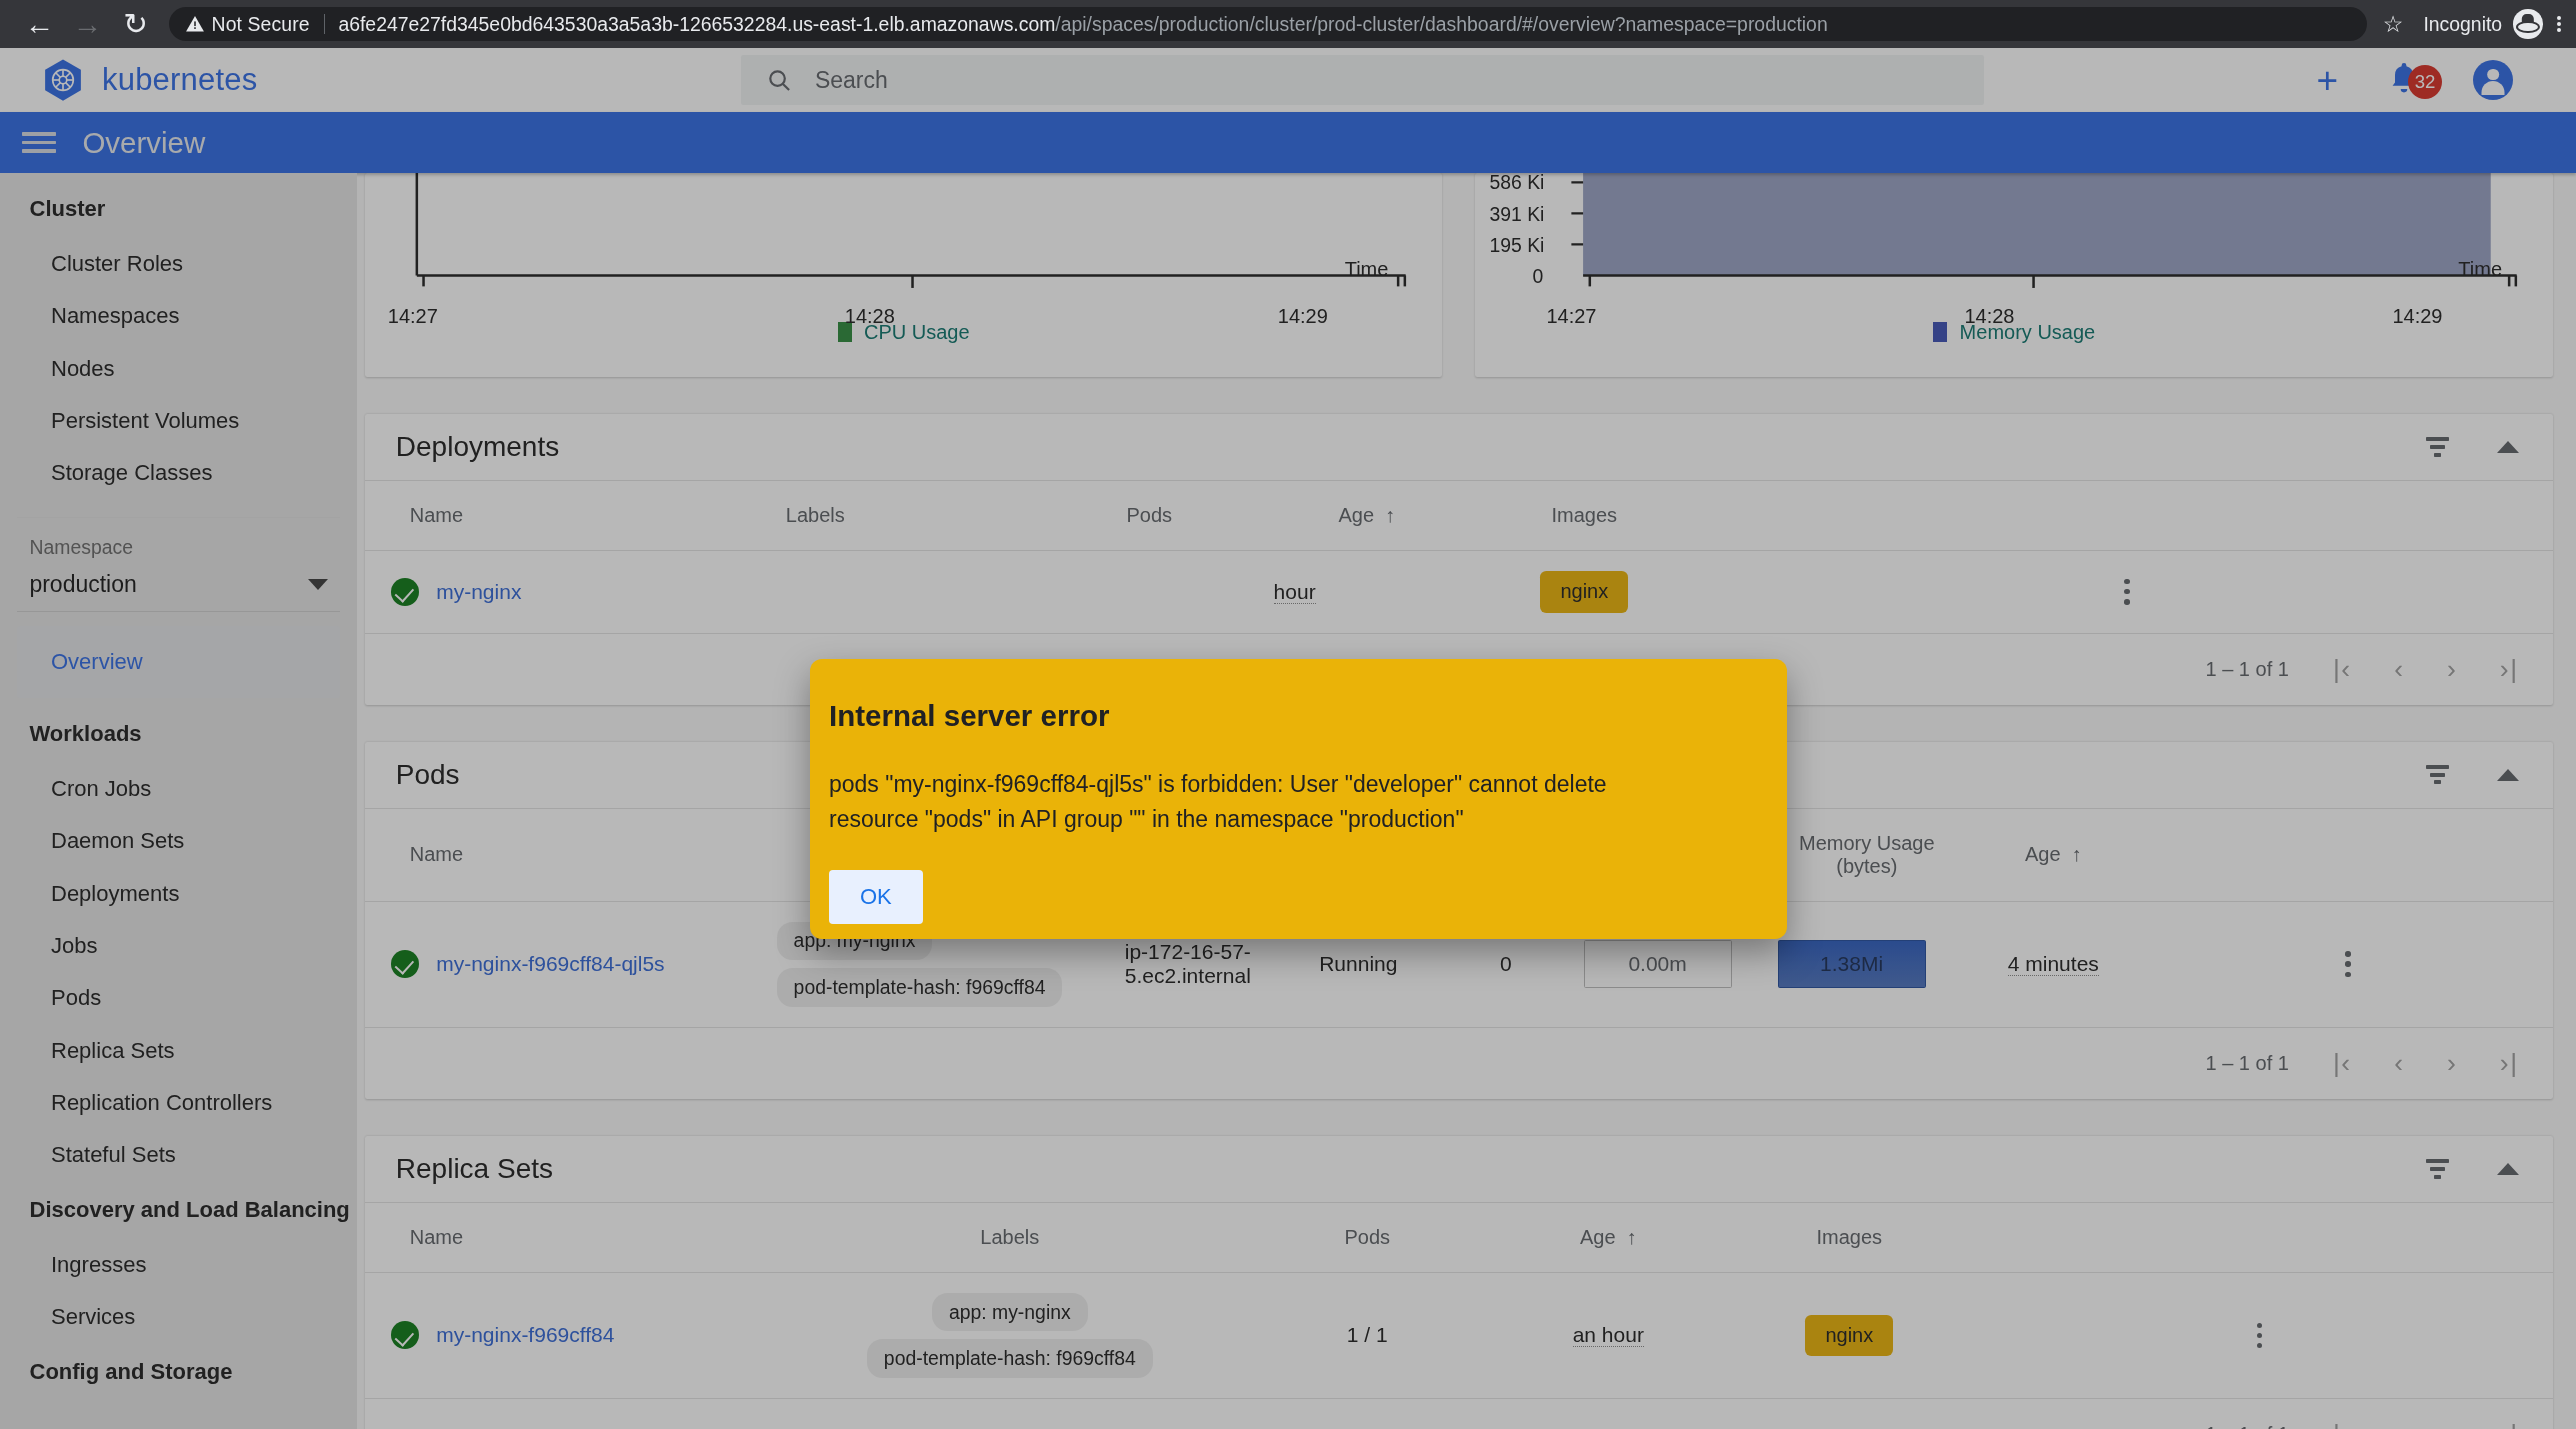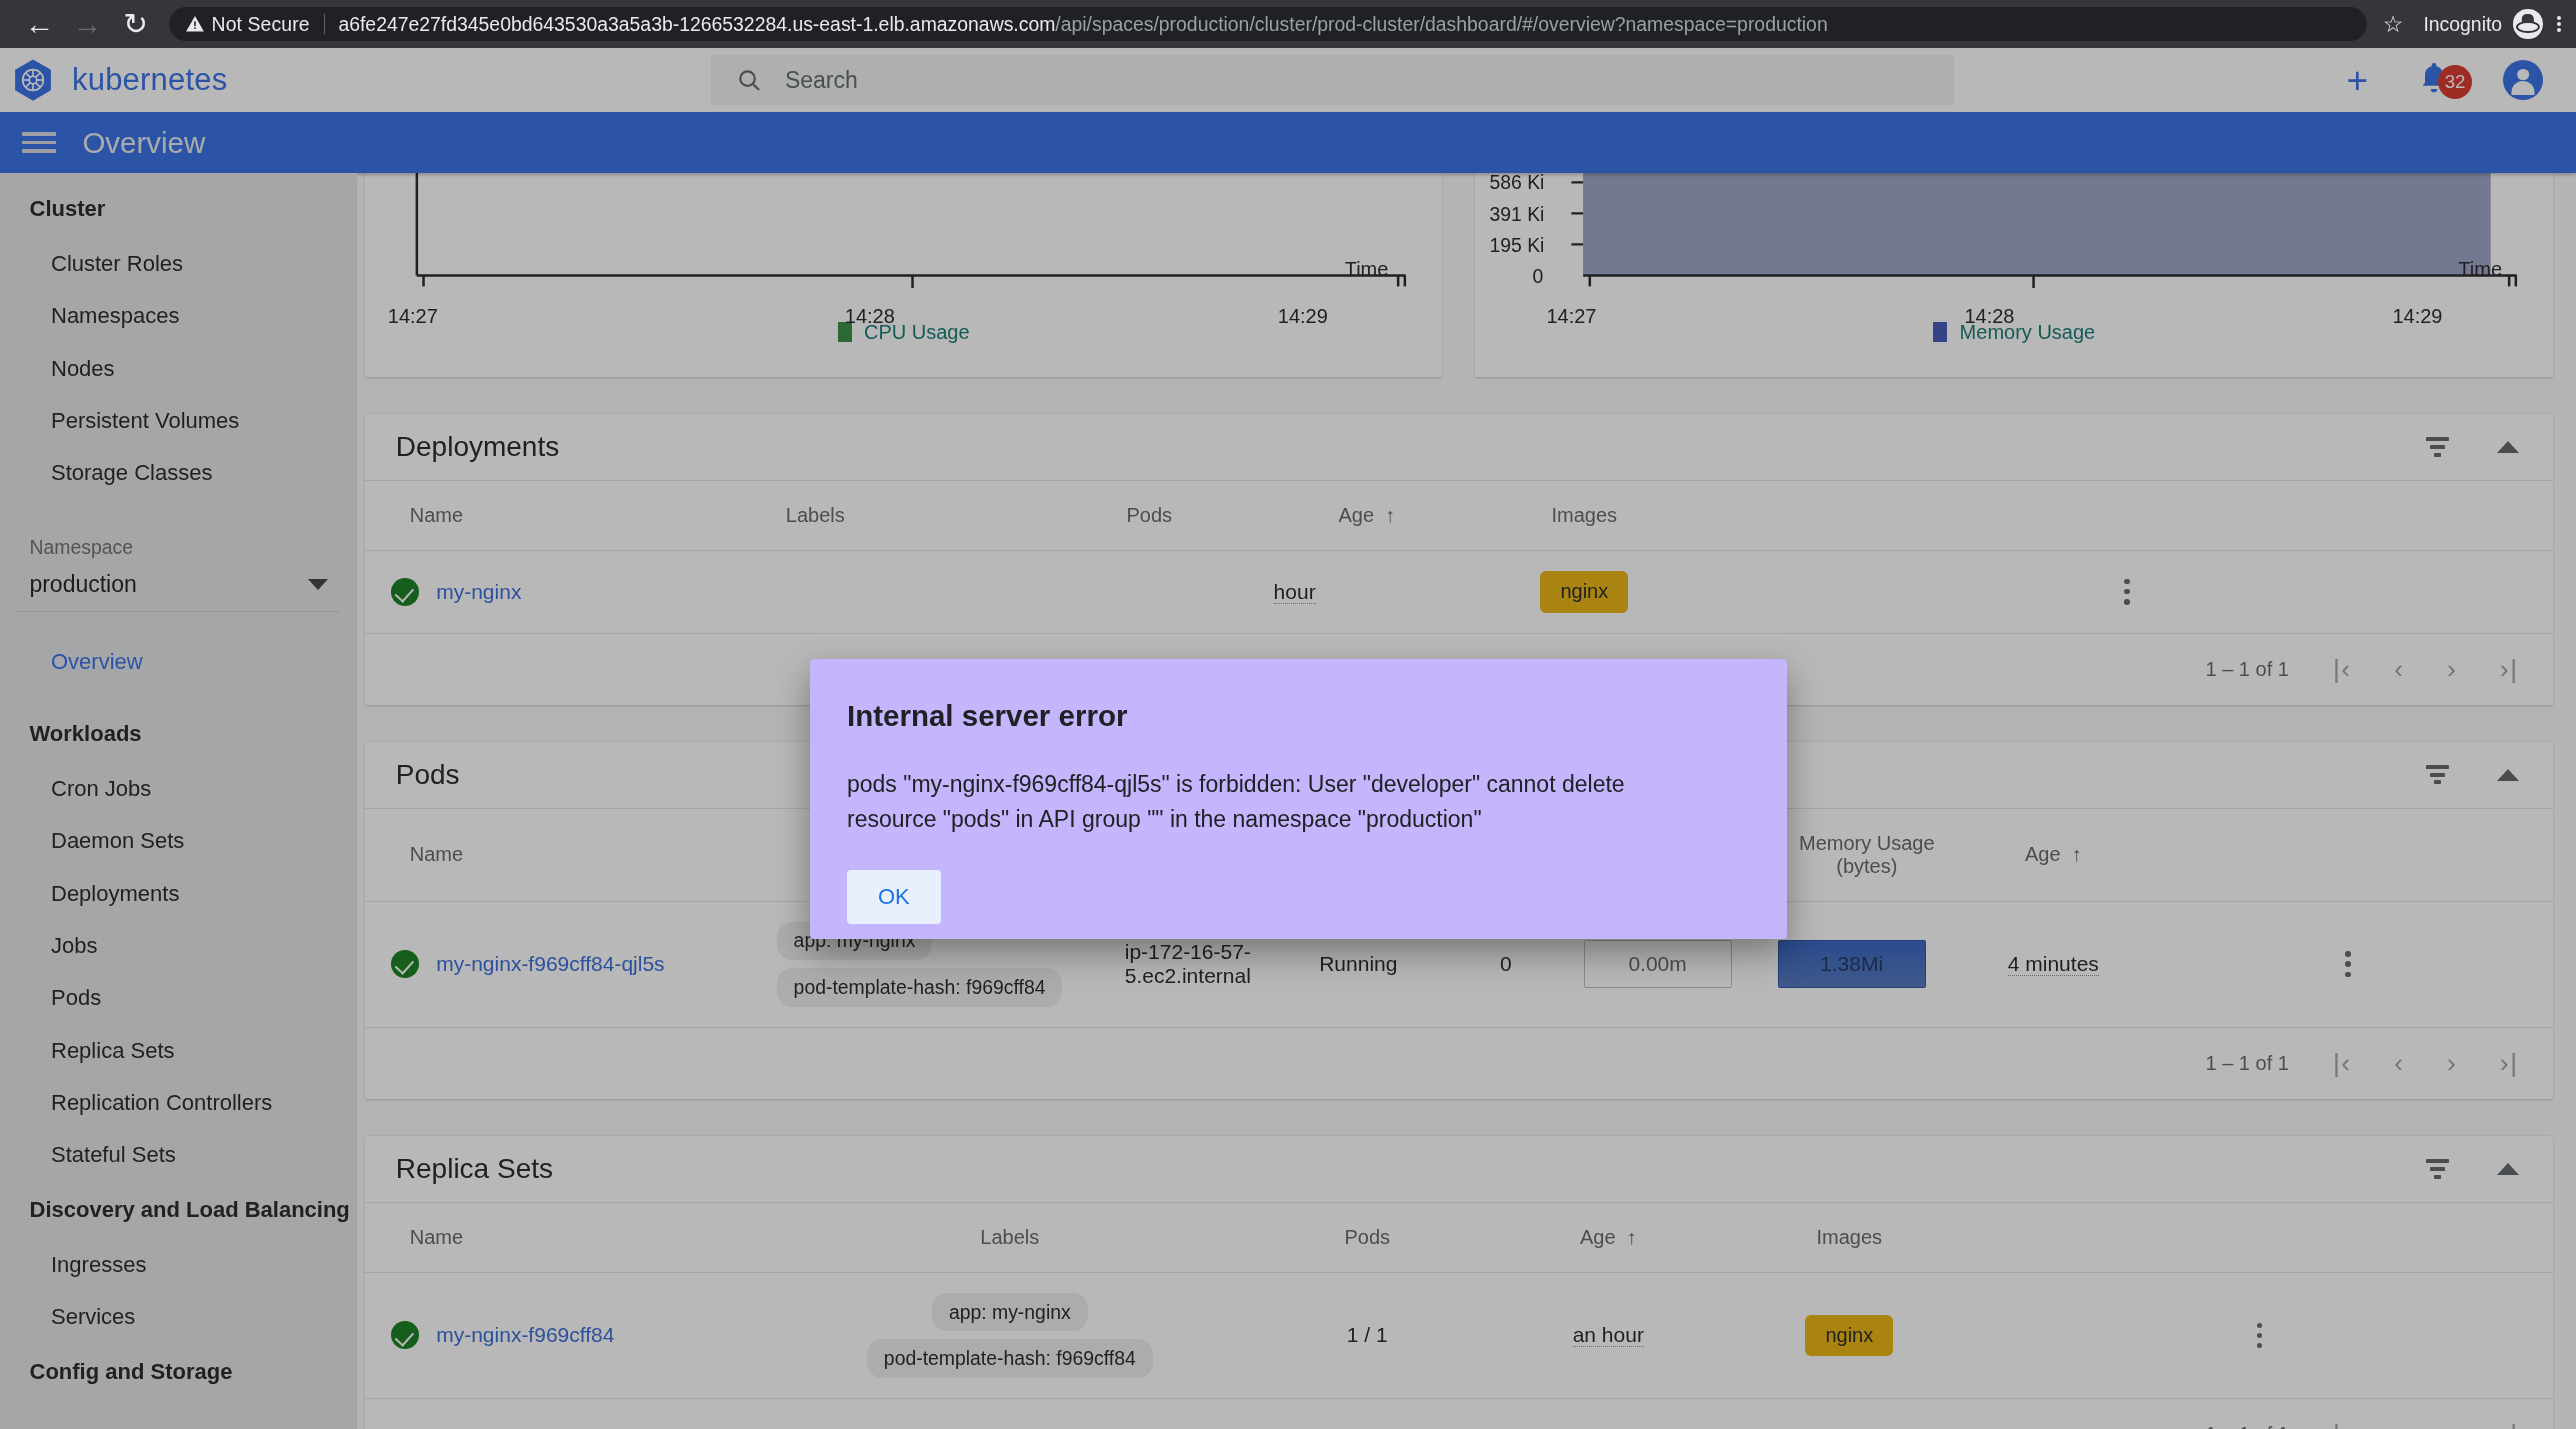--- a/index.html
+++ b/index.html
@@ -59,21 +59,21 @@
     color: #e8eaed; font-size: 23px; margin-left: 14px; line-height: .6;
     display: flex; flex-direction: column; gap: 2.3px; flex: none;
   }
   .kebab-browser i { width: 3.9px; height: 3.9px; background: #e8eaed; border-radius: 50%; display: block; }
 
   
   .app { position: relative; width: 2576px; height: 1381px; background: #fafafa; overflow: hidden; }
 
   .k8s-header {
     height: 64px; background: #fff; display: flex; align-items: center;
-    padding: 0 11px; position: relative; z-index: 2;
+    padding: 0 41px; position: relative; z-index: 2;
   }
   .brand { display: flex; align-items: center; gap: 17px; width: 684px; }
   .brand-text { font-size: 31px; color: #326ce5; letter-spacing: 0.2px; }
   .searchbox {
     flex: 0 0 1243px; height: 50px; background: #f1f3f4; border-radius: 2.3px;
     display: flex; align-items: center; padding: 0 25px; gap: 23px; margin-left: 15.5px;
   }
   .search-input-text { font-size: 23px; color: #5f6368; }
   .header-right { margin-left: auto; display: flex; align-items: center; gap: 48px; padding-right: 22px; }
   .plus-icon { font-size: 37px; color: #326ce5; line-height: 1; font-weight: 300; }
@@ -208,23 +208,23 @@
   }
   .pg-btn { font-size: 26.4px; color: #9e9e9e; }
   .pg-btn.first::before { content: "|"; margin-right: 1.6px; }
   .pg-btn.last::after { content: "|"; margin-left: 1.6px; }
 
   
   .backdrop {
     position: absolute; inset: 0; background: rgba(33,33,33,.32); z-index: 40;
   }
   .modal {
-    position: absolute; z-index: 50; background: #c4b5fd; border-radius: 4px;
+    position: absolute; z-index: 50; background: #eab308; border-radius: 12px;
     box-shadow: 0 14px 34px rgba(0,0,0,.35);
-    left: 810px; top: 611px; width: 977px; height: 280px; padding: 40px 37px;
+    left: 810px; top: 611px; width: 977px; height: 280px; padding: 40px 19px;
   }
   .modal-title { font-size: 29.5px; color: #202124; font-weight: bold; }
   .modal-msg { font-size: 23px; color: #202124; line-height: 1.52; margin-top: 34px; max-width: 870px;}
   .modal-ok {
     margin-top: 33px; background: #e8f0fe; color: #1a73e8; font-size: 22px;
     border: none; border-radius: 3.9px; padding: 14px 31px; font-family: inherit;
     cursor: pointer;
   }
 </style>
 </head>

